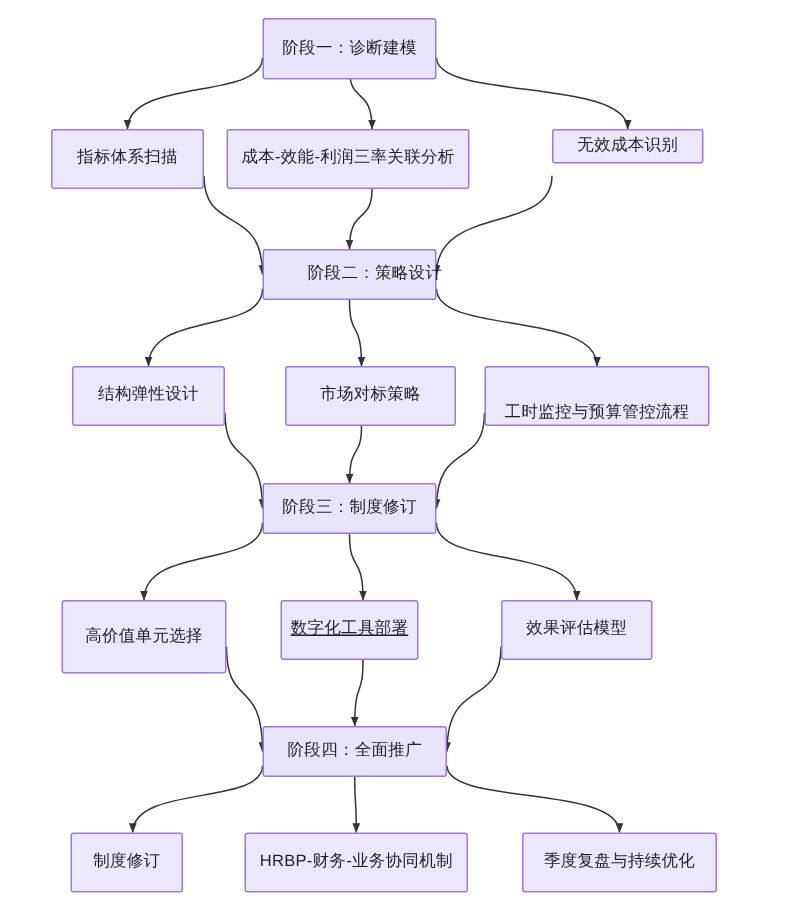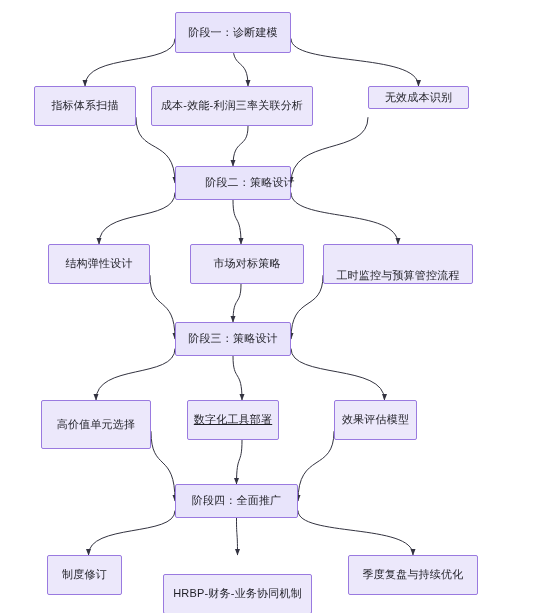--- a/index.html
+++ b/index.html
@@ -105,37 +105,37 @@
       <div class="node" style="left: 48px; top: 244px; width: 102px; height: 40px;">
         <span class="node-label">结构弹性设计</span>
       </div>
       <div class="node" style="left: 190px; top: 244px; width: 114px; height: 40px;">
         <span class="node-label">市场对标策略</span>
       </div>
       <div class="node" style="left: 323px; top: 244px; width: 150px; height: 40px; align-items: flex-end;">
         <span class="node-label">工时监控与预算管控流程</span>
       </div>
       <div class="node stage" style="left: 175px; top: 322px; width: 116px; height: 34px;">
-        <span class="node-label">阶段三：策略设计</span>
+        <span class="node-label">阶段三：制度修订</span>
       </div>
       <div class="node" style="left: 41px; top: 400px; width: 110px; height: 49px;">
         <span class="node-label">高价值单元选择</span>
       </div>
       <div class="node" style="left: 187px; top: 400px; width: 92px; height: 40px; text-decoration: underline;">
         <span class="node-label">数字化工具部署</span>
       </div>
-      <div class="node" style="left: 334px; top: 400px; width: 83px; height: 40px;">
+      <div class="node" style="left: 334px; top: 400px; width: 101px; height: 40px;">
         <span class="node-label">效果评估模型</span>
       </div>
       <div class="node stage" style="left: 175px; top: 484px; width: 123px; height: 34px;">
         <span class="node-label">阶段四：全面推广</span>
       </div>
       <div class="node" style="left: 47px; top: 555px; width: 75px; height: 40px;">
         <span class="node-label">制度修订</span>
       </div>
-      <div class="node" style="left: 163px; top: 555px; width: 149px; height: 40px; margin-top: 19px;">
+      <div class="node" style="left: 163px; top: 555px; width: 149px; height: 40px;">
         <span class="node-label">HRBP-财务-业务协同机制</span>
       </div>
       <div class="node" style="left: 348px; top: 555px; width: 130px; height: 40px;">
         <span class="node-label">季度复盘与持续优化</span>
       </div>
     </div>
 </div>
 
 </body></html>

